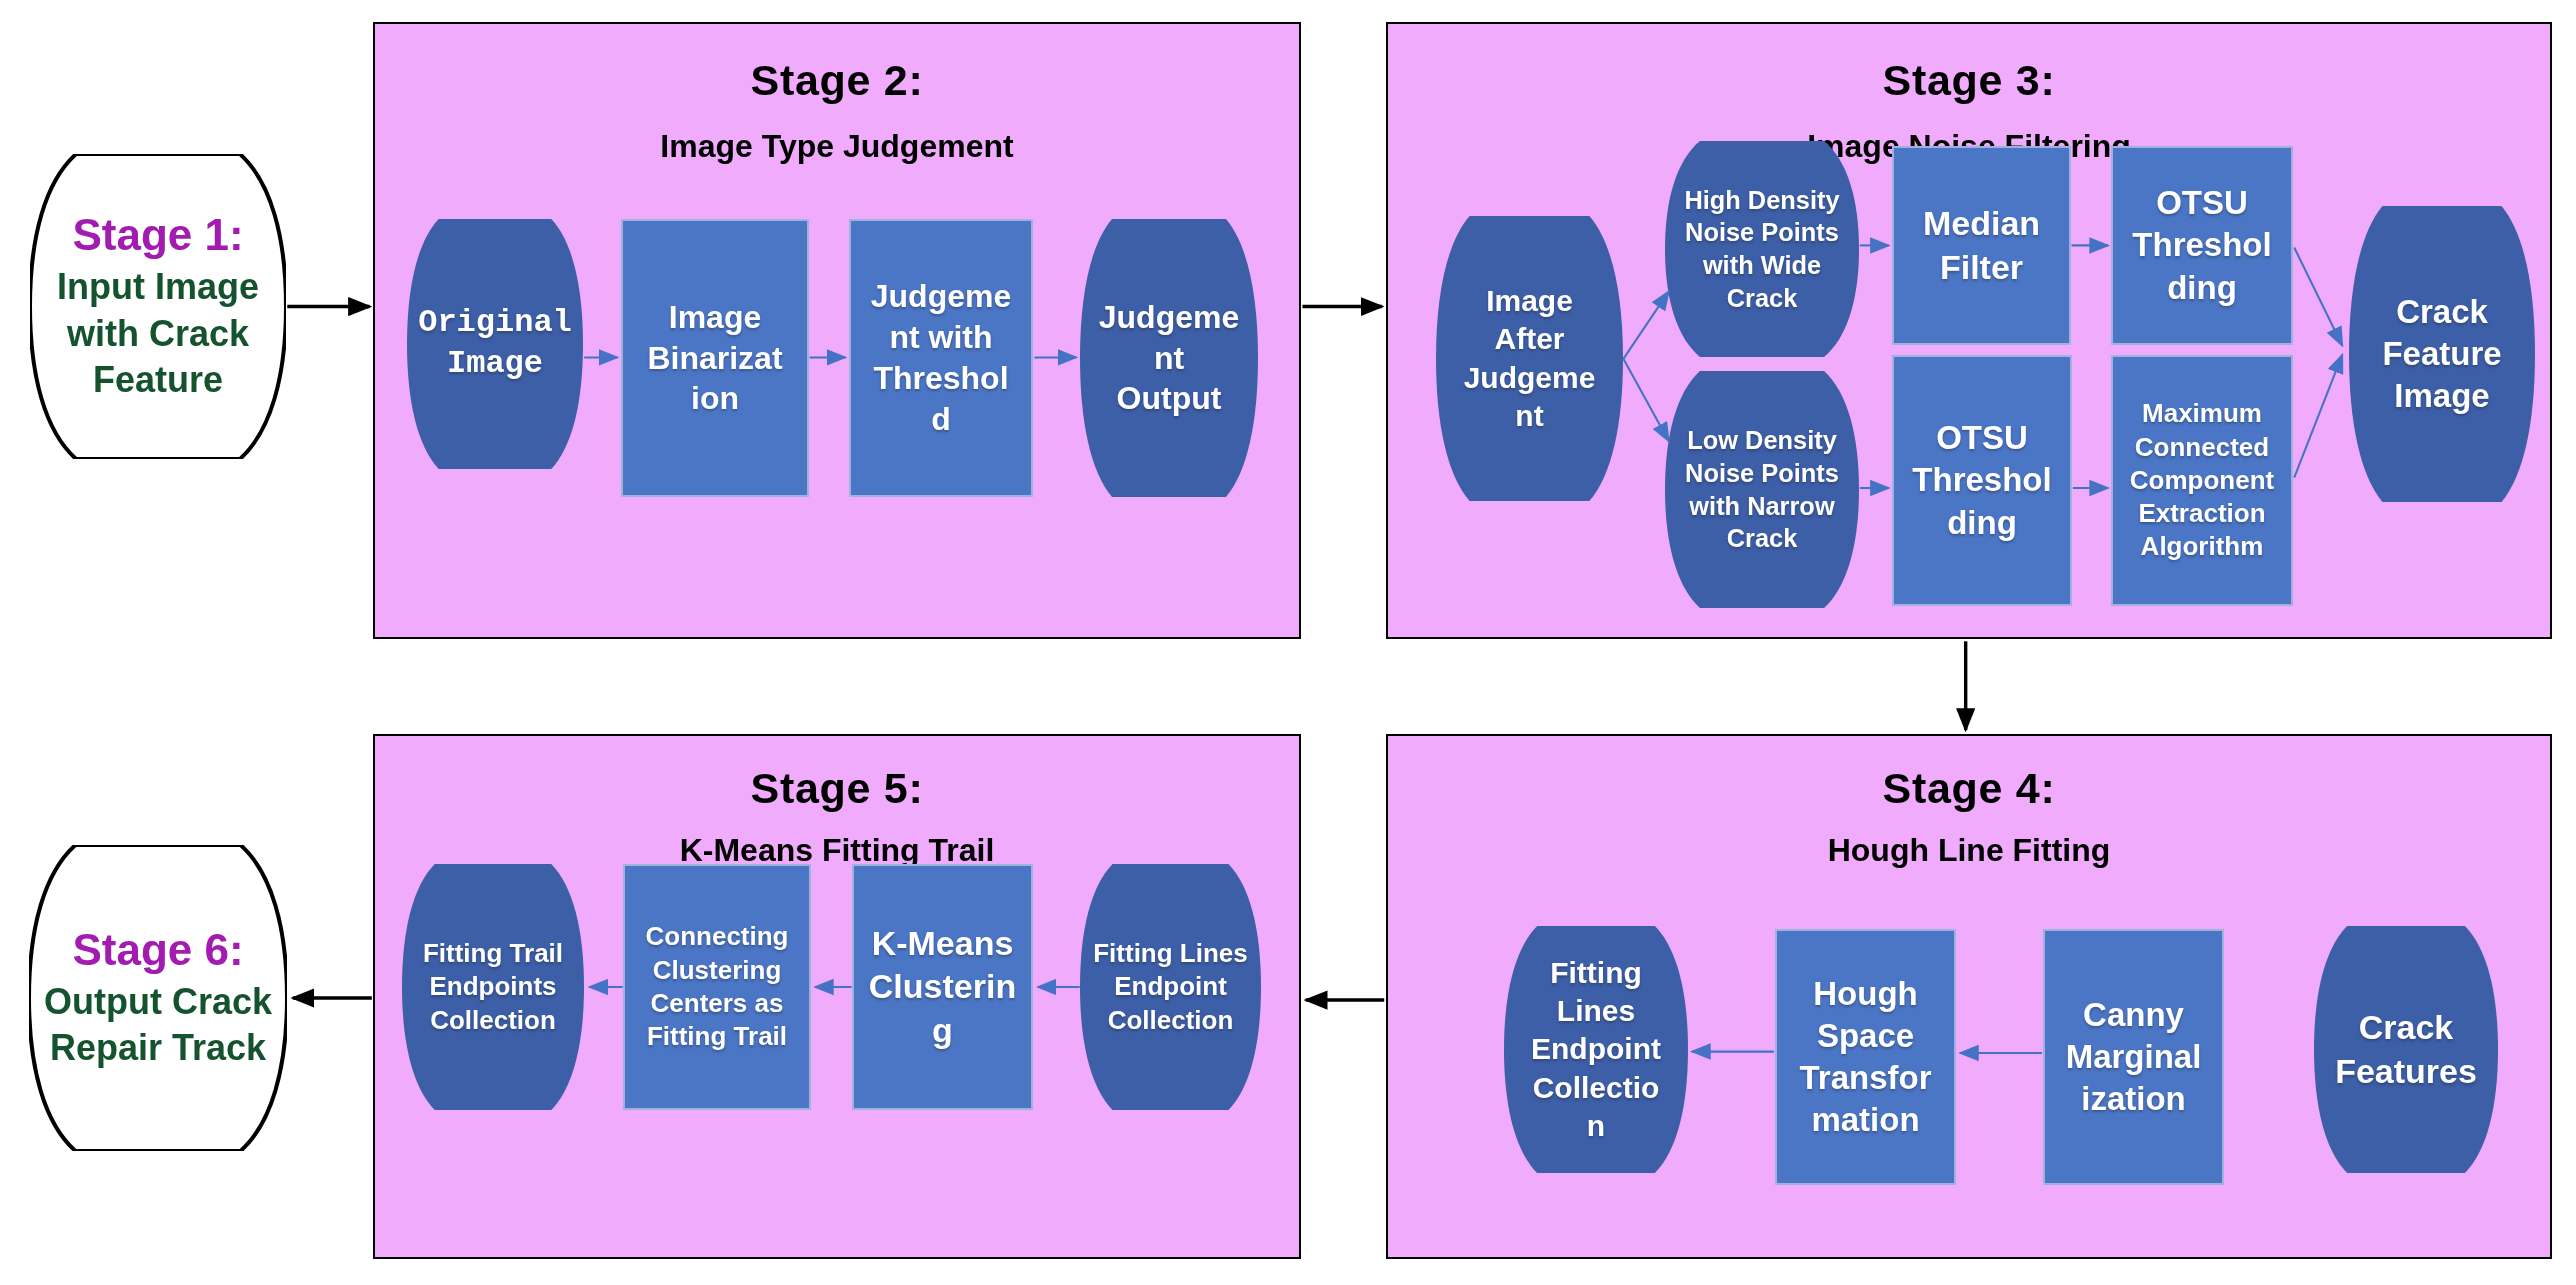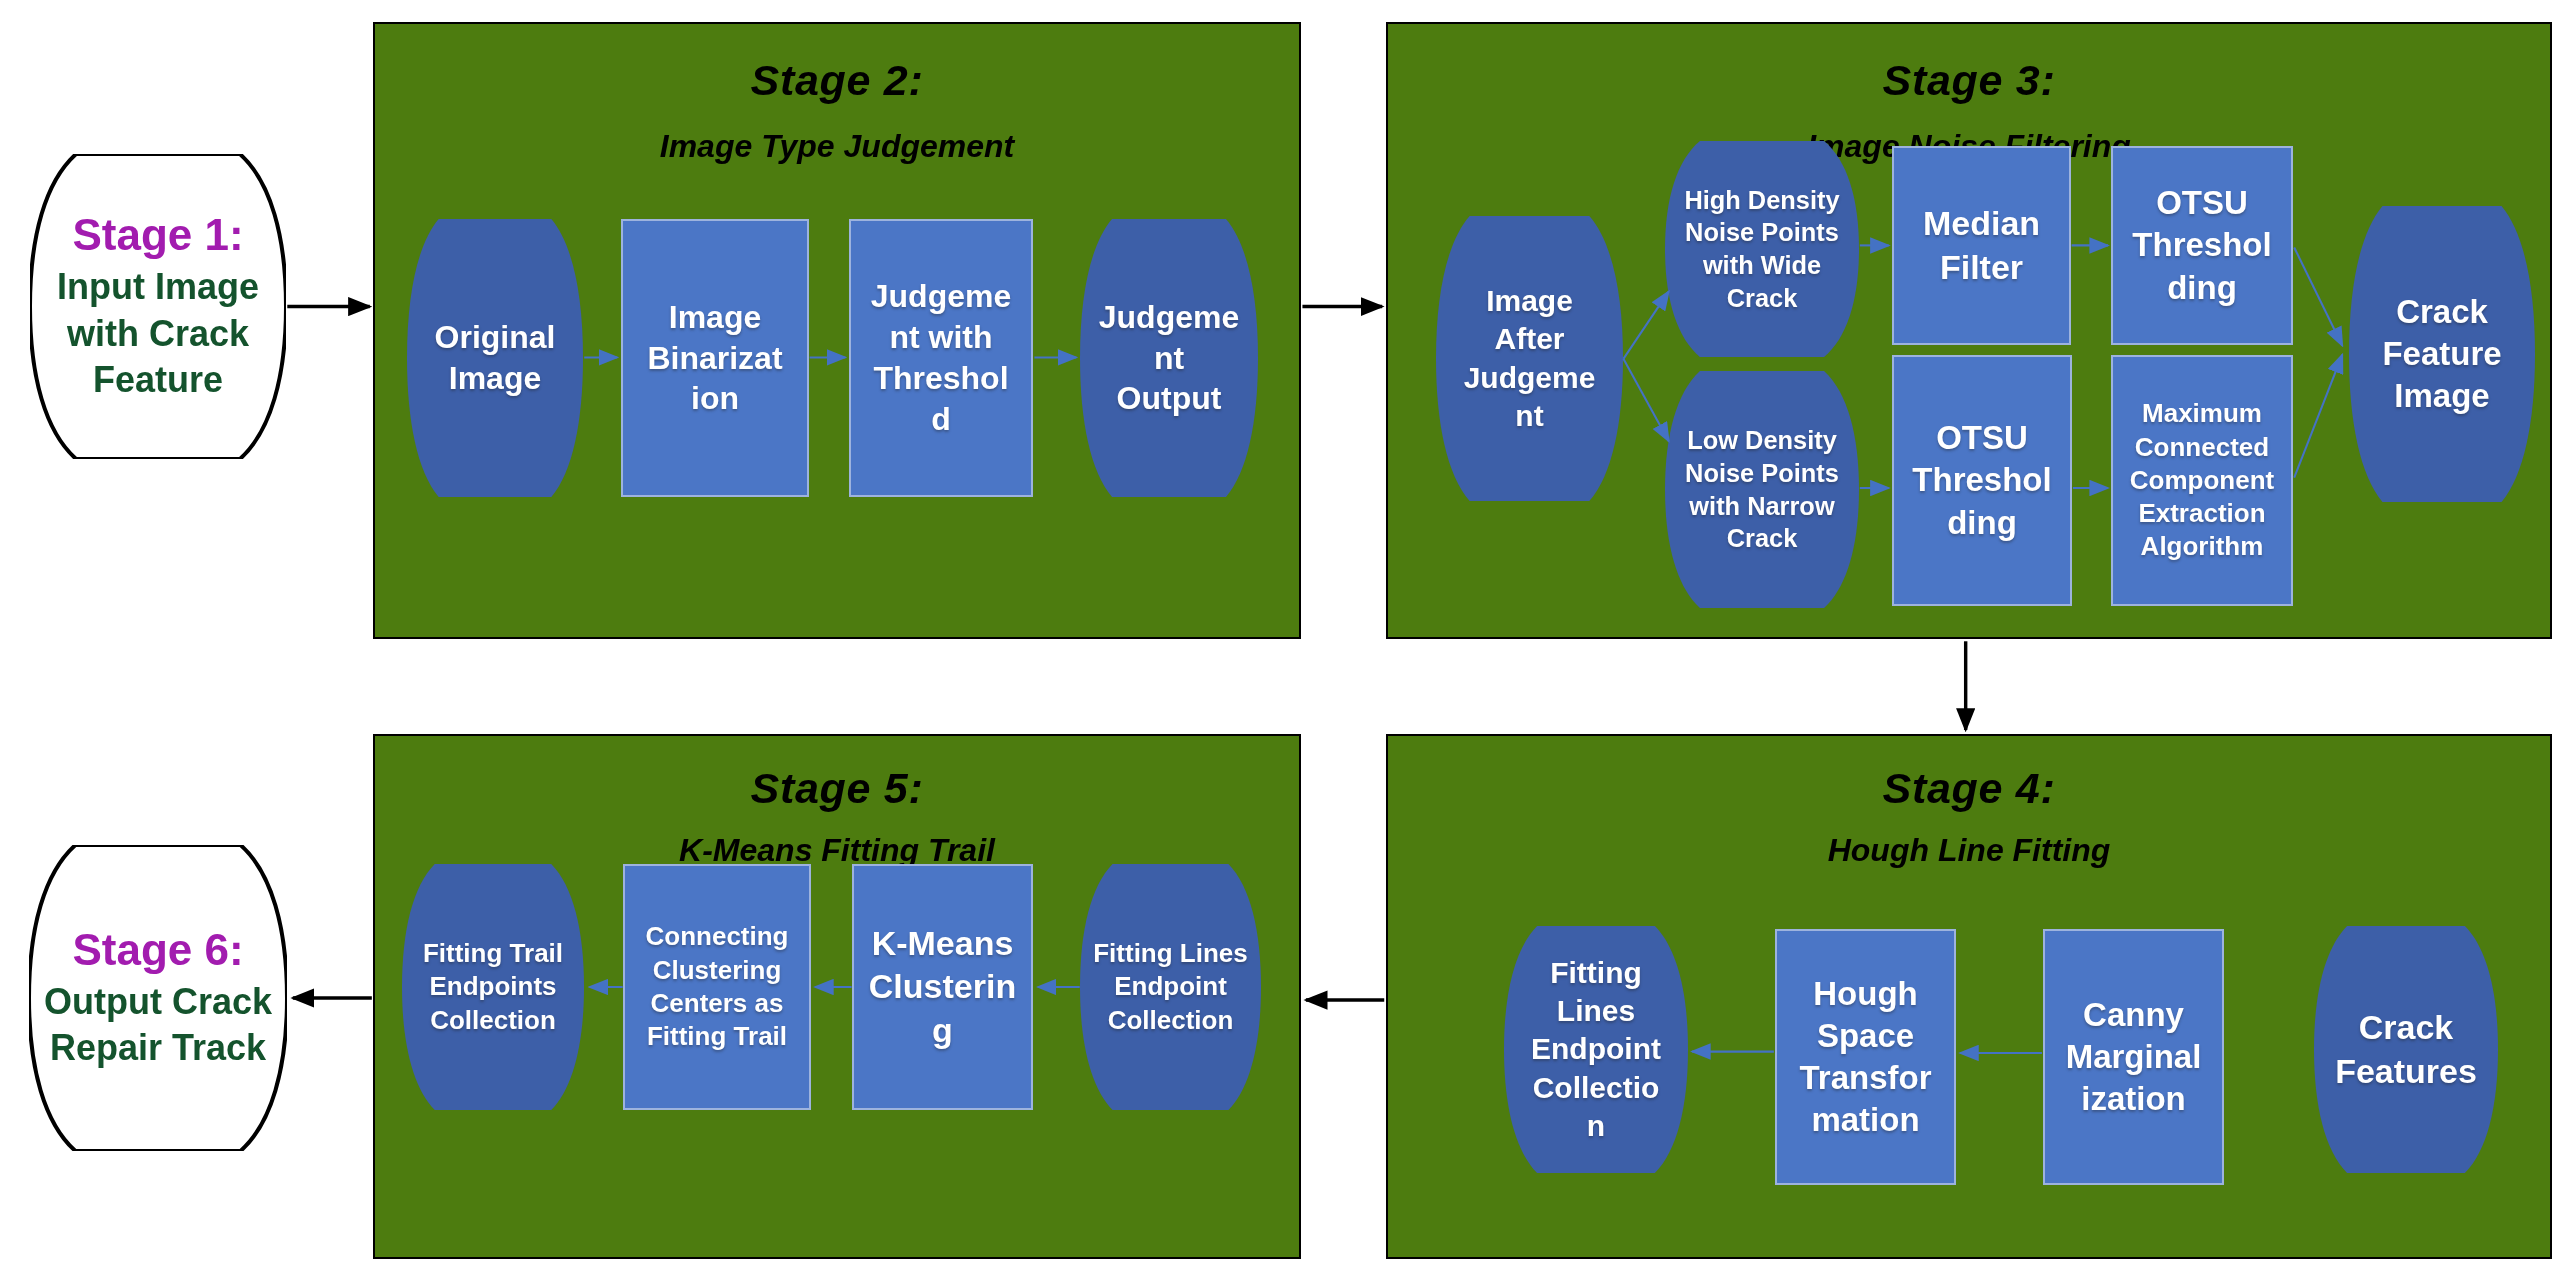--- a/index.html
+++ b/index.html
@@ -1,18 +1,18 @@
 <!DOCTYPE html>
 <html style="font-size:11px"><head>
 <meta charset="utf-8">
 <style>
   html,body{margin:0;padding:0;background:#ffffff;}
   .canvas{position:relative;width:2576px;height:1286px;background:#ffffff;overflow:hidden;
           font-family:"Liberation Sans", sans-serif;}
-  .panel{position:absolute;background:#4d7c0f;border:2.7px solid #000;box-sizing:border-box;font-style:italic;}
+  .panel{position:absolute;background:#f0abfc;border:2.7px solid #000;box-sizing:border-box;}
   .ptitle{position:absolute;left:0;right:0;text-align:center;font-weight:bold;color:#000;
           font-size:43px;letter-spacing:0.7px;}
   .psub{position:absolute;left:0;right:0;text-align:center;font-weight:bold;color:#000;
         font-size:32px;}
   .node{position:absolute;box-sizing:border-box;}
   .rect{background:var(--rect-fill,#4b76c6);border:2.1px solid var(--rect-border,#9db3de);}
   .shape-svg{position:absolute;left:0;top:0;width:100%;height:100%;display:block;}
   .label{position:absolute;inset:0;display:flex;align-items:center;justify-content:center;
          text-align:center;white-space:pre-line;font-weight:bold;color:#ffffff;
          line-height:1.28;text-shadow:0 2.1px 2.7px rgba(30,30,30,.35);z-index:2;}
@@ -64,21 +64,21 @@
   <div class="panel" style="left:1386px;top:734px;width:1166px;height:525px;">
     <div class="ptitle" style="top:27.5px;">Stage 4:</div>
     <div class="psub" style="top:96px;">Hough Line Fitting</div>
   </div>
 
   <div class="panel" style="left:373px;top:734px;width:928px;height:525px;">
     <div class="ptitle" style="top:27.5px;">Stage 5:</div>
     <div class="psub" style="top:96px;">K-Means Fitting Trail</div>
   </div>
 
-  <div class="node barrel" style="left:407px;top:219px;width:176px;height:278px;">
+  <div class="node barrel" style="left:407px;top:219px;width:176px;height:250px;font-family:Liberation Mono, monospace;">
       <svg viewBox="0 0 100 100" preserveAspectRatio="none" class="shape-svg">
         <path d="M 18 0 L 82 0 C 94 9 100 27 100 50 C 100 73 94 91 82 100 L 18 100 C 6 91 0 73 0 50 C 0 27 6 9 18 0 Z" style="fill:#3d5fa8;"></path>
       </svg>
     <div class="label" style="font-size:32px;">Original
 Image</div>
   </div>
   <div class="node rect" style="left:621px;top:219px;width:188px;height:278px;">
     <div class="label" style="font-size:32px;">Image
 Binarizat
 ion</div>

